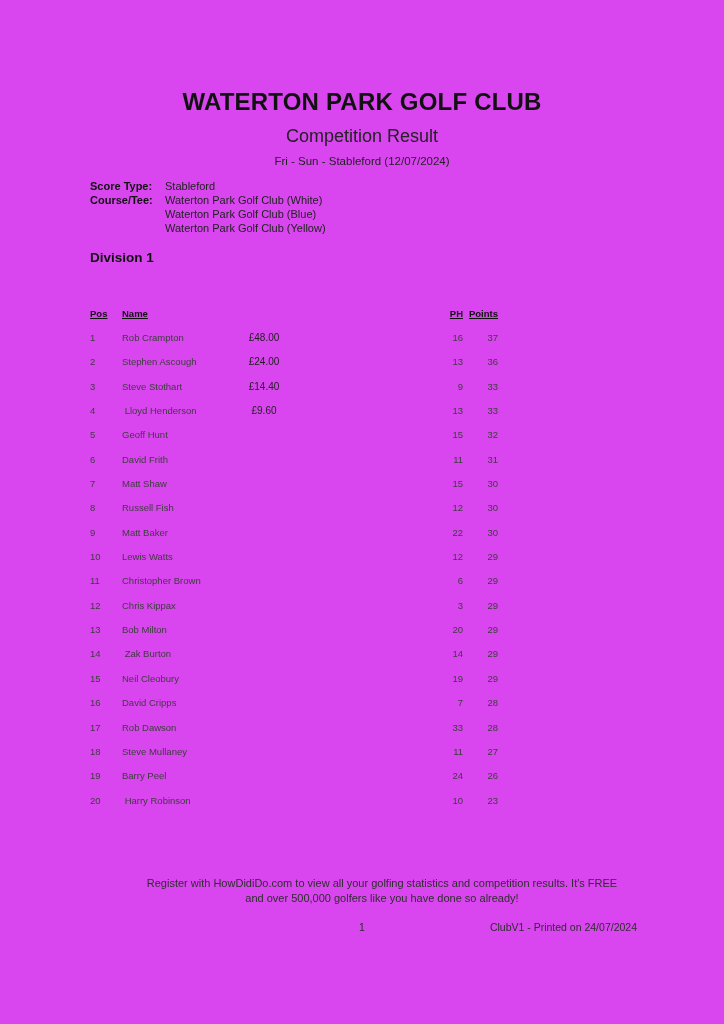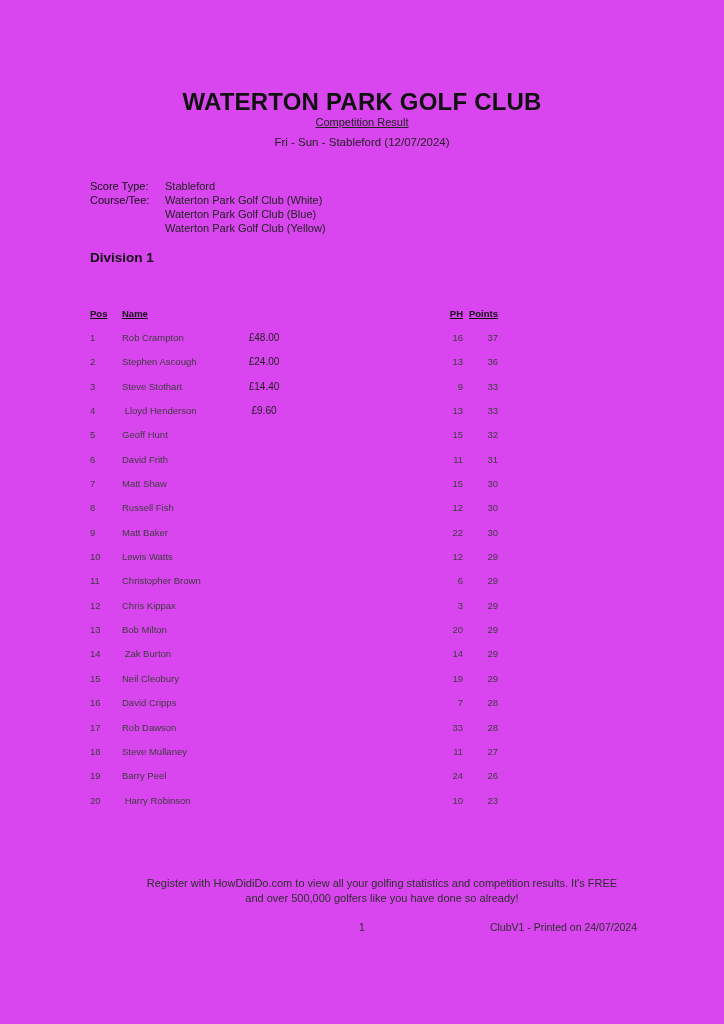--- a/index.html
+++ b/index.html
@@ -9,26 +9,26 @@
     font-family: "Liberation Sans", "DejaVu Sans", sans-serif;
     color: #1a1a1a;
     position: relative;
     overflow: hidden;
   }
   .page { position: absolute; inset: 0; background: #d946ef; }
 
   
   .title-block { position: absolute; top: 88px; left: 0; width: 724px; text-align: center; }
   .club-title { font-size: 24px; font-weight: 700; letter-spacing: 0.2px; color: #111; }
-  .subtitle { font-size: 11px; color: #222; text-decoration: underline; }
+  .subtitle { margin-top: 10px; font-size: 18px; color: #222; }
   .date-line { margin-top: 8px; font-size: 11.5px; color: #222; }
 
   
   .meta { position: absolute; top: 179px; left: 90px; font-size: 11px; line-height: 14px; color: #222; }
-  .meta-line .label { display: inline-block; width: 75px; font-weight: 400; color: #111; }
+  .meta-line .label { display: inline-block; width: 75px; font-weight: 700; color: #111; }
   .meta-line .indent-spacer { display: inline-block; width: 75px; }
 
   
   .division { position: absolute; top: 250px; left: 90px; font-size: 13.5px; font-weight: 700; color: #111; }
 
   
   .results { position: absolute; top: 272px; left: 90px; width: 408px; }
   .thead, .trow { white-space: nowrap; }
   .thead { line-height: 25px; height: 25px; }
   .trow { line-height: 24.35px; height: 24.35px; }

